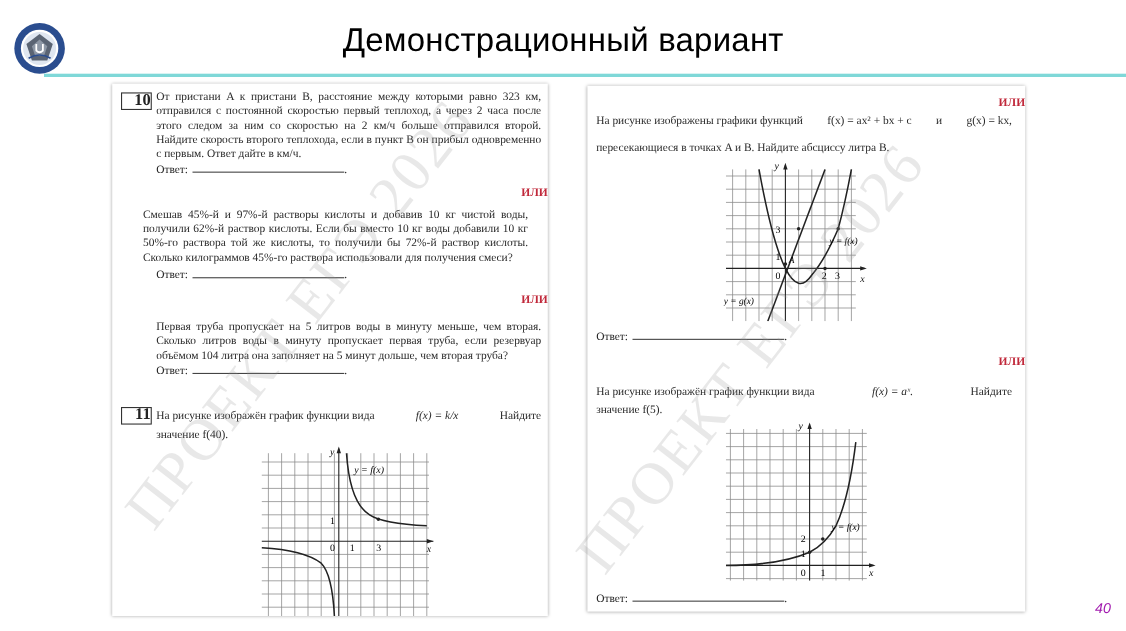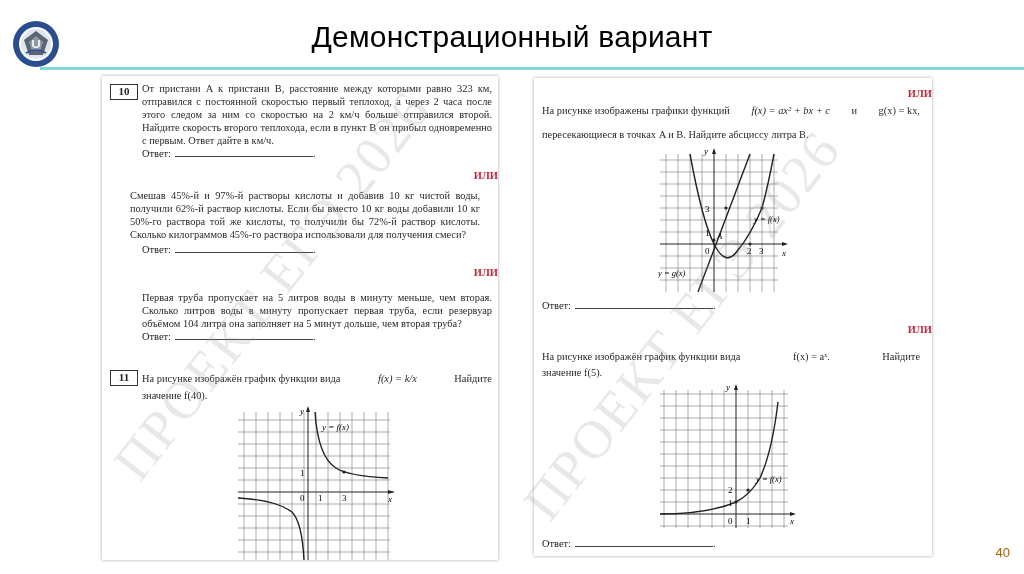--- a/index.html
+++ b/index.html
@@ -4,25 +4,25 @@
 <style>
   html,body{margin:0;padding:0;}
   body{width:1024px;height:574px;background:#fff;position:relative;overflow:hidden;font-family:"Liberation Serif",serif;color:#222;}
   .logo{position:absolute;left:12px;top:20px;width:48px;height:48px;}
   .title{position:absolute;left:0;width:1024px;top:20px;text-align:center;font-family:"Liberation Sans",sans-serif;font-size:30px;color:#000000;letter-spacing:0.2px;}
   .rule{position:absolute;left:40px;right:0;top:67px;height:3px;background:#7fd8d8;}
   .panel{position:absolute;background:#fff;box-shadow:0 0 3px rgba(0,0,0,0.35);}
   .p-left{left:102px;top:76px;width:396px;height:484px;}
   .p-right{left:534px;top:78px;width:398px;height:478px;}
   .txt{position:absolute;font-size:10.4px;line-height:13px;text-align:justify;color:#2a2a2a;}
-  .num{position:absolute;border:1.5px solid #333;font-weight:bold;font-size:11px;text-align:center;line-height:13px;width:26px;height:14px;}
+  .num{position:absolute;border:1.5px solid #333;font-weight:bold;font-size:15px;text-align:right;line-height:13px;width:26px;height:14px;}
   .or{position:absolute;width:100%;text-align:right;color:#c0283a;font-weight:bold;font-size:10.5px;left:0;}
   .ans{position:absolute;font-size:10.4px;}
   .ans .line{display:inline-block;width:138px;border-bottom:1px solid #444;height:8px;margin-left:4px;}
-  .pagenum{position:absolute;right:14px;top:545px;font-family:"Liberation Sans",sans-serif;font-size:13px;color:#a16207;}
+  .pagenum{position:absolute;right:14px;top:545px;font-family:"Liberation Sans",sans-serif;font-size:13px;color:#a21caf;font-style:italic;}
   .wm{position:absolute;font-family:"Liberation Serif",serif;font-size:54px;color:rgba(150,150,150,0.22);transform-origin:left bottom;white-space:nowrap;pointer-events:none;letter-spacing:2px;}
   svg text{font-family:"Liberation Serif",serif;}
 </style>
 </head>
 <body>
 
 <div class="logo">
   <svg width="48" height="48" viewBox="0 0 48 48">
     <circle cx="24" cy="24" r="23" fill="#2a4d8f"></circle>
     <circle cx="24" cy="24" r="17" fill="#fff"></circle>
@@ -99,21 +99,21 @@
     <text x="64" y="99" font-size="9">0</text>
     <text x="82" y="99" font-size="9">1</text>
     <text x="106" y="99" font-size="9">3</text>
   </svg>
 </div>
 
 <div class="panel p-right">
   <div class="or" style="top:10px;">ИЛИ</div>
   <div class="txt" style="left:8px;top:26px;width:378px;display:flex;justify-content:space-between;align-items:center;">
     <span>На рисунке изображены графики функций</span>
-    <span style="font-style:italic;">f(x) = ax² + bx + c</span>
+    <span style="">f(x) = ax² + bx + c</span>
     <span>и</span>
     <span style="">g(x) = kx,</span>
   </div>
   <div class="txt" style="left:8px;top:50px;">пересекающиеся в точках A и B. Найдите абсциссу литра B.</div>
 
   <svg style="position:absolute;left:124px;top:68px;" width="132" height="146">
     <g stroke="#8a8a8a" stroke-width="0.7">
       <line x1="8" y1="8" x2="8" y2="146"></line>
         <line x1="20" y1="8" x2="20" y2="146"></line>
         <line x1="32" y1="8" x2="32" y2="146"></line>
@@ -154,21 +154,21 @@
     <text x="47" y="108" font-size="9">0</text>
     <text x="89" y="108" font-size="9">2</text>
     <text x="101" y="108" font-size="9">3</text>
   </svg>
 
   <div class="ans" style="left:8px;top:222px;"><span>Ответ:</span><span class="line"></span>.</div>
 
   <div class="or" style="top:246px;">ИЛИ</div>
   <div class="txt" style="left:8px;top:272px;width:378px;display:flex;justify-content:space-between;align-items:center;">
     <span>На рисунке изображён график функции вида</span>
-    <span style="">f(x) = aˣ.</span>
+    <span style="font-style:italic;">f(x) = aˣ.</span>
     <span>Найдите</span>
   </div>
   <div class="txt" style="left:8px;top:288px;">значение f(5).</div>
 
   <svg style="position:absolute;left:124px;top:304px;" width="140" height="146">
     <g stroke="#8a8a8a" stroke-width="0.7">
       <line x1="6" y1="8" x2="6" y2="146"></line>
         <line x1="18" y1="8" x2="18" y2="146"></line>
         <line x1="30" y1="8" x2="30" y2="146"></line>
         <line x1="42" y1="8" x2="42" y2="146"></line>

